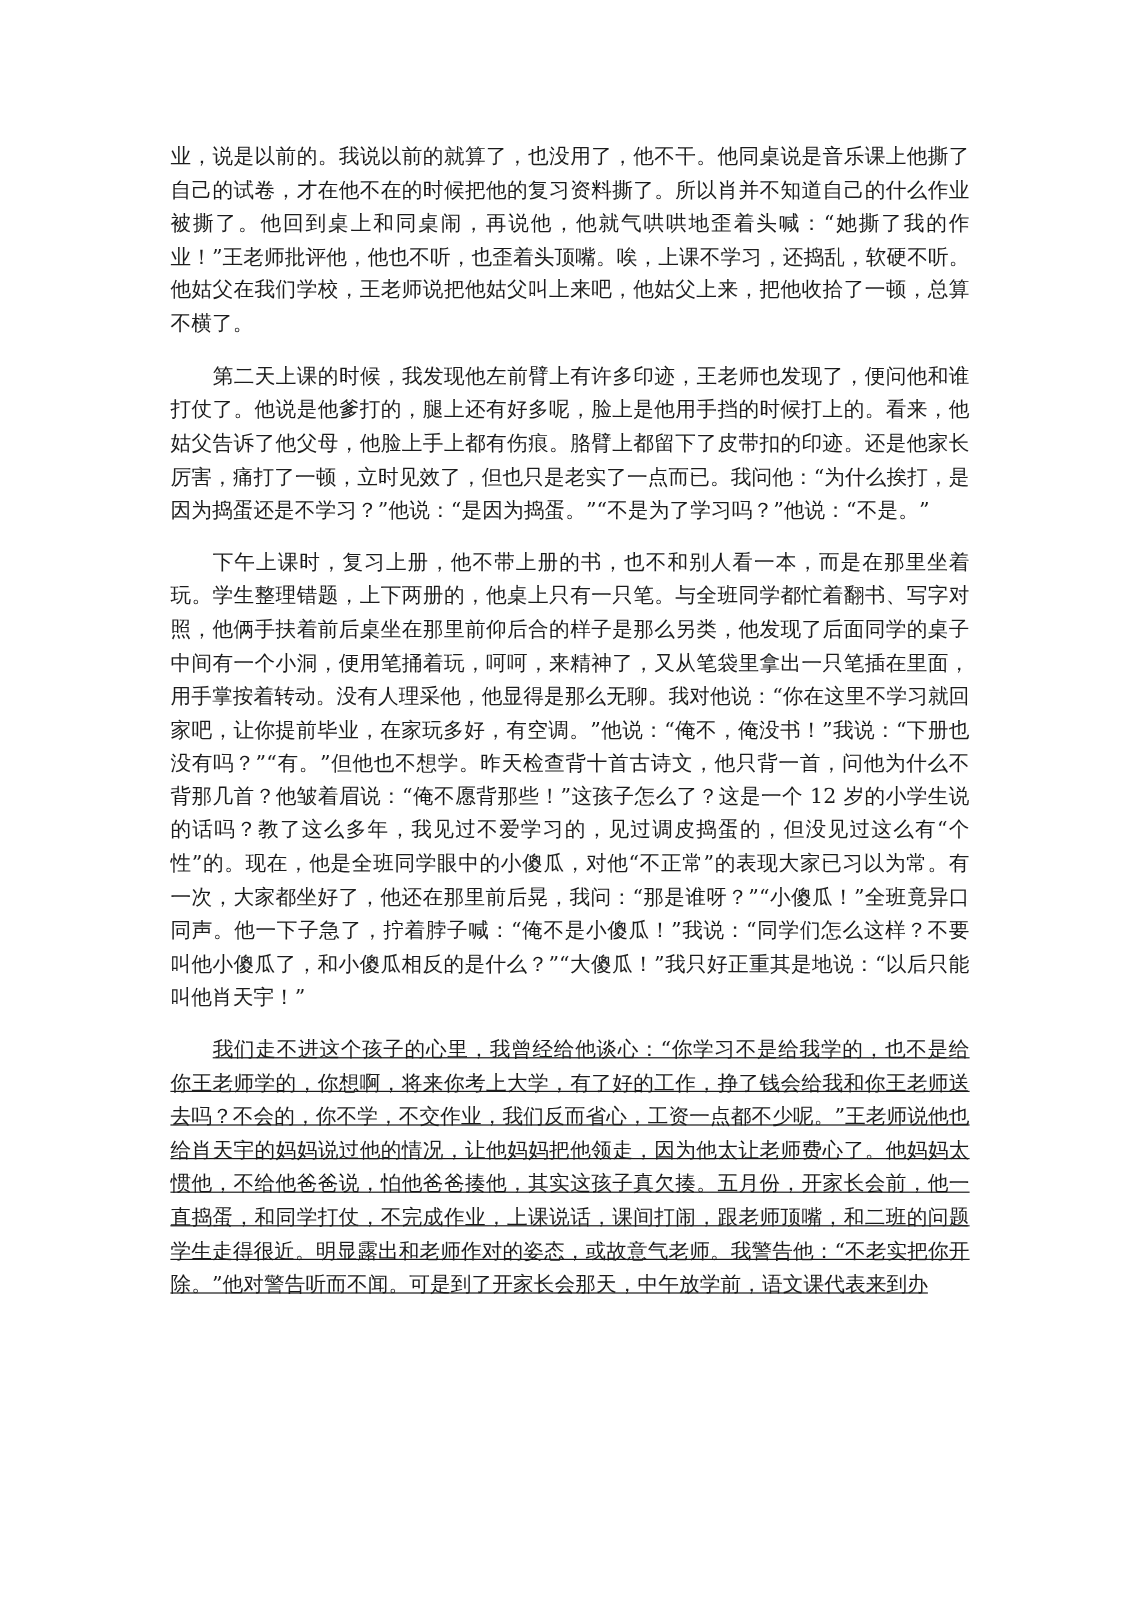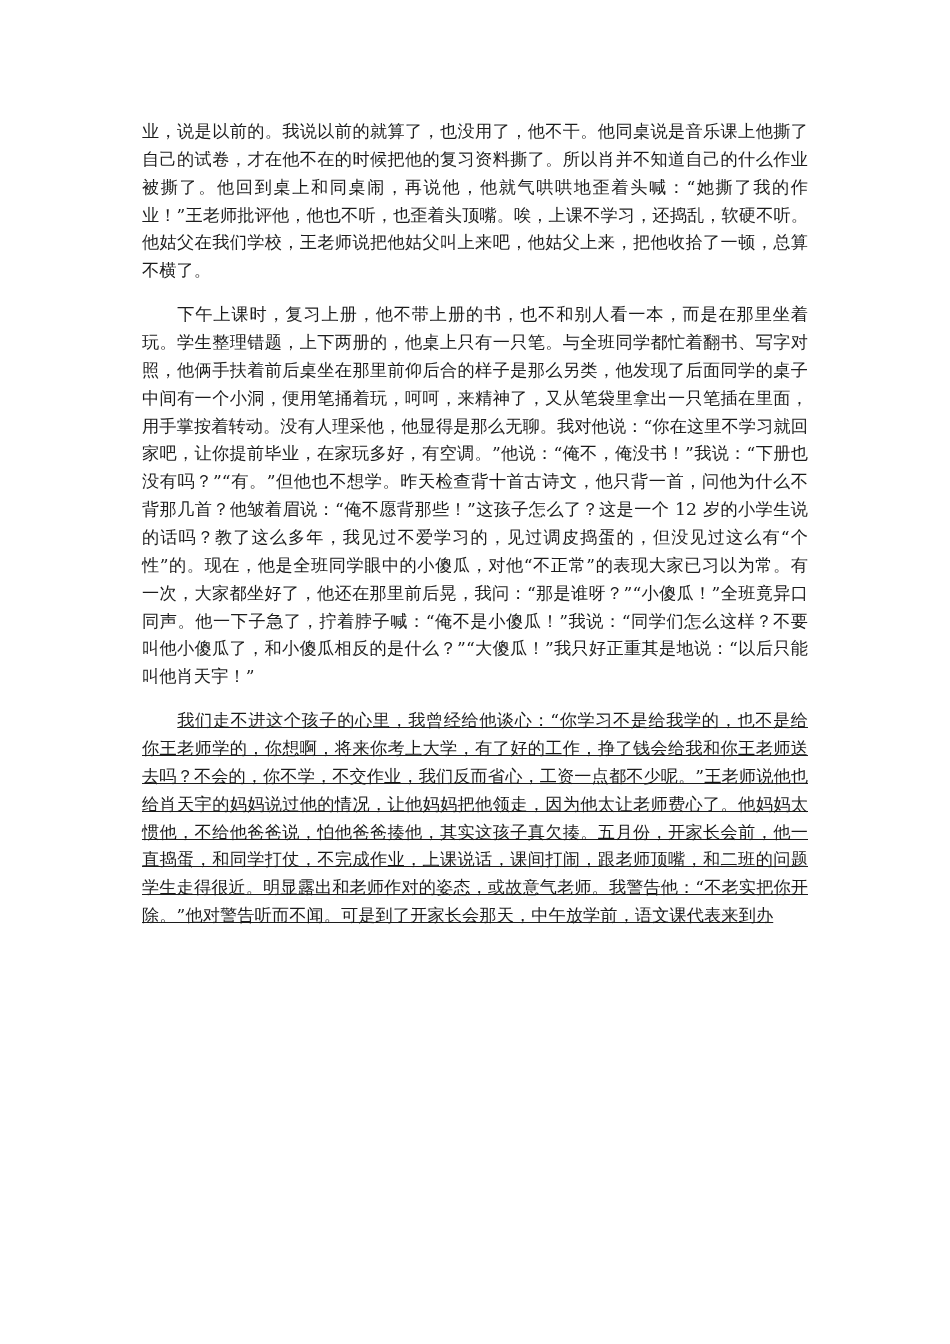--- a/index.html
+++ b/index.html
@@ -40,16 +40,17 @@
     margin-bottom: 0;
     text-decoration: underline;
   }
 </style>
 </head>
 <body>
 
 <div class="page">
   <div class="doc-body">
     <p class="para">业，说是以前的。我说以前的就算了，也没用了，他不干。他同桌说是音乐课上他撕了自己的试卷，才在他不在的时候把他的复习资料撕了。所以肖并不知道自己的什么作业被撕了。他回到桌上和同桌闹，再说他，他就气哄哄地歪着头喊：“她撕了我的作业！”王老师批评他，他也不听，也歪着头顶嘴。唉，上课不学习，还捣乱，软硬不听。他姑父在我们学校，王老师说把他姑父叫上来吧，他姑父上来，把他收拾了一顿，总算不横了。</p>
+    <p class="para indent">第二天上课的时候，我发现他左前臂上有许多印迹，王老师也发现了，便问他和谁打仗了。他说是他爹打的，腿上还有好多呢，脸上是他用手挡的时候打上的。看来，他姑父告诉了他父母，他脸上手上都有伤痕。胳臂上都留下了皮带扣的印迹。还是他家长厉害，痛打了一顿，立时见效了，但也只是老实了一点而已。我问他：“为什么挨打，是因为捣蛋还是不学习？”他说：“是因为捣蛋。”“不是为了学习吗？”他说：“不是。”</p>
     <p class="para indent">下午上课时，复习上册，他不带上册的书，也不和别人看一本，而是在那里坐着玩。学生整理错题，上下两册的，他桌上只有一只笔。与全班同学都忙着翻书、写字对照，他俩手扶着前后桌坐在那里前仰后合的样子是那么另类，他发现了后面同学的桌子中间有一个小洞，便用笔捅着玩，呵呵，来精神了，又从笔袋里拿出一只笔插在里面，用手掌按着转动。没有人理采他，他显得是那么无聊。我对他说：“你在这里不学习就回家吧，让你提前毕业，在家玩多好，有空调。”他说：“俺不，俺没书！”我说：“下册也没有吗？”“有。”但他也不想学。昨天检查背十首古诗文，他只背一首，问他为什么不背那几首？他皱着眉说：“俺不愿背那些！”这孩子怎么了？这是一个 12 岁的小学生说的话吗？教了这么多年，我见过不爱学习的，见过调皮捣蛋的，但没见过这么有“个性”的。现在，他是全班同学眼中的小傻瓜，对他“不正常”的表现大家已习以为常。有一次，大家都坐好了，他还在那里前后晃，我问：“那是谁呀？”“小傻瓜！”全班竟异口同声。他一下子急了，拧着脖子喊：“俺不是小傻瓜！”我说：“同学们怎么这样？不要叫他小傻瓜了，和小傻瓜相反的是什么？”“大傻瓜！”我只好正重其是地说：“以后只能叫他肖天宇！”</p>
     <p class="para indent">我们走不进这个孩子的心里，我曾经给他谈心：“你学习不是给我学的，也不是给你王老师学的，你想啊，将来你考上大学，有了好的工作，挣了钱会给我和你王老师送去吗？不会的，你不学，不交作业，我们反而省心，工资一点都不少呢。”王老师说他也给肖天宇的妈妈说过他的情况，让他妈妈把他领走，因为他太让老师费心了。他妈妈太惯他，不给他爸爸说，怕他爸爸揍他，其实这孩子真欠揍。五月份，开家长会前，他一直捣蛋，和同学打仗，不完成作业，上课说话，课间打闹，跟老师顶嘴，和二班的问题学生走得很近。明显露出和老师作对的姿态，或故意气老师。我警告他：“不老实把你开除。”他对警告听而不闻。可是到了开家长会那天，中午放学前，语文课代表来到办</p>
   </div>
 </div>
 
 </body></html>

